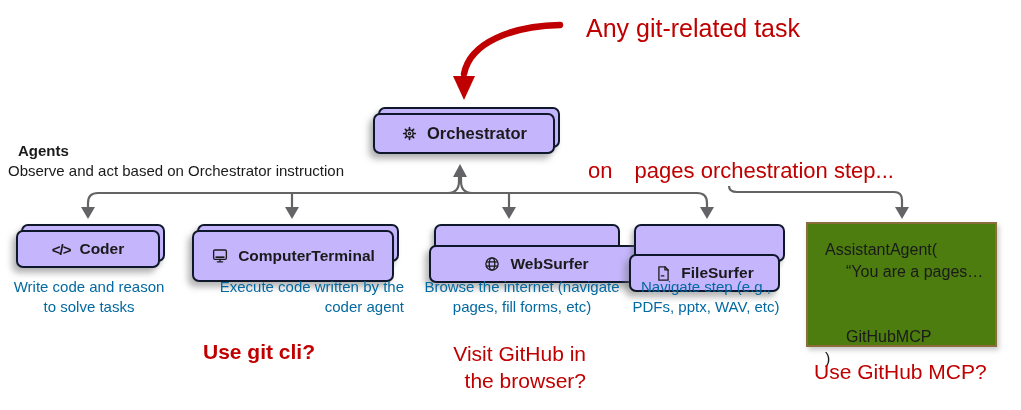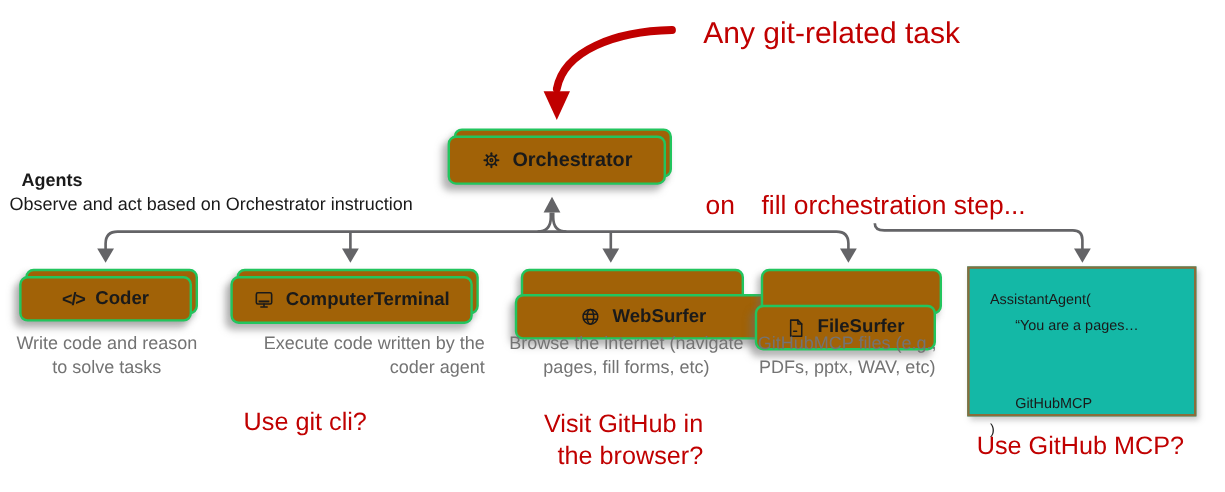--- a/index.html
+++ b/index.html
@@ -3,48 +3,48 @@
 <meta charset="utf-8">
 <style>
   html,body{margin:0;padding:0;background:#fff;}
   .stage{
     position:relative;width:1021px;height:410px;background:#fff;overflow:hidden;
     font-family:"Liberation Sans", sans-serif;color:#1a1a1a;
   }
   .stage svg.connectors{position:absolute;left:0;top:0;}
   
   .card{
-    position:absolute;background:#a16207;border:2px solid #22c55e;border-radius:7px;
+    position:absolute;background:#c4b5fd;border:2px solid #0f172a;border-radius:7px;
     box-sizing:border-box;
   }
   .card.back{box-shadow:-3px 4px 5px rgba(110,110,110,.45);}
   .card.front{
     display:flex;align-items:center;justify-content:center;gap:9px;
     box-shadow:-4px 5px 6px rgba(110,110,110,.5);
   }
   .card .label{font-weight:bold;font-size:15.5px;white-space:nowrap;}
   .card.orch .label{font-size:16.5px;}
   .icon{display:flex;align-items:center;justify-content:center;}
   .icon svg{display:block;}
   .code-glyph{font-weight:bold;font-size:15px;letter-spacing:-1px;}
   .desc{
-    position:absolute;text-align:center;font-size:15px;line-height:20px;color:#737373;
+    position:absolute;text-align:center;font-size:15px;line-height:20px;color:#0369a1;
   }
   .red{color:#c00000;position:absolute;}
   .red b{font-weight:normal;margin-left:16px;}
   .top-task{font-size:25px;left:570px;top:14px;white-space:nowrap;}
   .step-note{font-size:22px;left:588px;top:158px;white-space:nowrap;}
   .annot{font-size:21px;}
   .agents-heading{position:absolute;left:8px;top:142px;}
   .agents-heading .t{font-weight:bold;font-size:15px;margin-left:10px;}
   .agents-heading .s{font-size:15px;margin-top:3px;}
   .aa-box{
     position:absolute;left:806px;top:222px;width:191px;height:125px;box-sizing:border-box;
-    background:#14b8a6;border:2.5px solid #8a6d3b;box-shadow:2px 3px 5px rgba(120,120,120,.4);
-    font-size:12px;line-height:21.5px;padding:15px 0 0 17px;
+    background:#4d7c0f;border:2.5px solid #8a6d3b;box-shadow:2px 3px 5px rgba(120,120,120,.4);
+    font-size:16px;line-height:21.5px;padding:15px 0 0 17px;
   }
   .aa-box .ind{padding-left:21px;}
   .aa-box .b{font-weight:normal;margin-top:44px;}
 </style>
 </head>
 <body>
 
 <div class="stage">
 
   <svg class="connectors" width="1021" height="410" viewBox="0 0 1021 410">
@@ -75,21 +75,21 @@
     </g>
   </svg>
 
   <div class="red top-task"><b>Any</b><span> git-related task</span></div>
 
   <div class="agents-heading">
     <div class="t">Agents</div>
     <div class="s">Observe and act based on Orchestrator instruction</div>
   </div>
 
-  <div class="red step-note"><span>on </span><b>fill</b><span> orchestration step...</span></div>
+  <div class="red step-note"><span>on </span><b>pages</b><span> orchestration step...</span></div>
 
   <div class="card back" style="left:378px;top:107px;width:182px;height:41px;"></div>
   <div class="card front orch" style="left:373px;top:113px;width:182px;height:41px;">
     <span class="icon">
       <svg width="17" height="17" viewBox="0 0 24 24" stroke="#1a1a1a" fill="none" stroke-width="2.4" stroke-linecap="round">
         <circle cx="12" cy="12" r="5.2" stroke-width="1.9"></circle>
         <circle cx="12" cy="12" r="1.6" stroke-width="1.7"></circle>
         <line x1="17.5" y1="12" x2="20.2" y2="12"></line>
           <line x1="3.8" y1="12" x2="6.5" y2="12"></line>
         <line x1="12" y1="3.8" x2="12" y2="6.5"></line>
@@ -104,21 +104,21 @@
   </div>
 
   <div class="card back" style="left:21px;top:224px;width:144px;height:38px;"></div>
   <div class="card front" style="left:16px;top:230px;width:144px;height:38px;">
     <span class="icon code-glyph">&lt;/&gt;</span>
     <span class="label">Coder</span>
   </div>
   <div class="desc" style="left:8px;top:277px;width:162px;">Write code and reason to solve tasks</div>
 
   <div class="card back" style="left:197px;top:224px;width:202px;height:38px;"></div>
-  <div class="card front" style="left:192px;top:230px;width:202px;height:40px;text-align:center;">
+  <div class="card front" style="left:192px;top:230px;width:202px;height:52px;text-align:center;">
     <span class="icon">
       <svg width="18" height="18" viewBox="0 0 24 24" stroke="#1a1a1a" fill="none" stroke-width="1.8" stroke-linecap="round">
         <rect x="3.5" y="4" width="17" height="12.5" rx="1.8"></rect>
         <rect x="6" y="12.5" width="12" height="2.2" fill="#1a1a1a" stroke="none"></rect>
         <line x1="12" y1="16.5" x2="12" y2="19"></line>
         <line x1="8.5" y1="19.8" x2="15.5" y2="19.8"></line>
       </svg>
     </span>
     <span class="label">ComputerTerminal</span>
   </div>
@@ -142,29 +142,29 @@
   <div class="card front" style="left:629px;top:230px;width:151px;height:38px;margin-top:24px;">
     <span class="icon">
       <svg width="17" height="17" viewBox="0 0 24 24" stroke="#1a1a1a" fill="none" stroke-width="1.8" stroke-linejoin="round" stroke-linecap="round">
         <path d="M5.5 2.5 h8.5 l4.5 4.5 v14.5 h-13 z"></path>
         <path d="M14 2.5 v4.5 h4.5"></path>
         <path d="M9 15.5 h3.5"></path>
       </svg>
     </span>
     <span class="label">FileSurfer</span>
   </div>
-  <div class="desc" style="left:625px;top:277px;width:162px;">GitHubMCP files (e.g., PDFs, pptx, WAV, etc)</div>
+  <div class="desc" style="left:625px;top:277px;width:162px;">Navigate step (e.g., PDFs, pptx, WAV, etc)</div>
 
   <div class="aa-box">
     <div>AssistantAgent(</div>
     <div class="ind">“You are a pages…</div>
     <div class="ind b">GitHubMCP</div>
     <div>)</div>
   </div>
 
-  <div class="red annot" style="left:203px;top:340px;">Use git cli?</div>
+  <div class="red annot" style="left:203px;top:340px;font-weight:bold;">Use git cli?</div>
   <div class="red annot" style="left:418px;top:340px;width:168px;text-align:right;line-height:27px;">
     <div>Visit GitHub in</div>
     <div>the browser?</div>
   </div>
   <div class="red annot" style="left:814px;top:360px;">Use GitHub MCP?</div>
 
 </div>
 
 </body></html>

